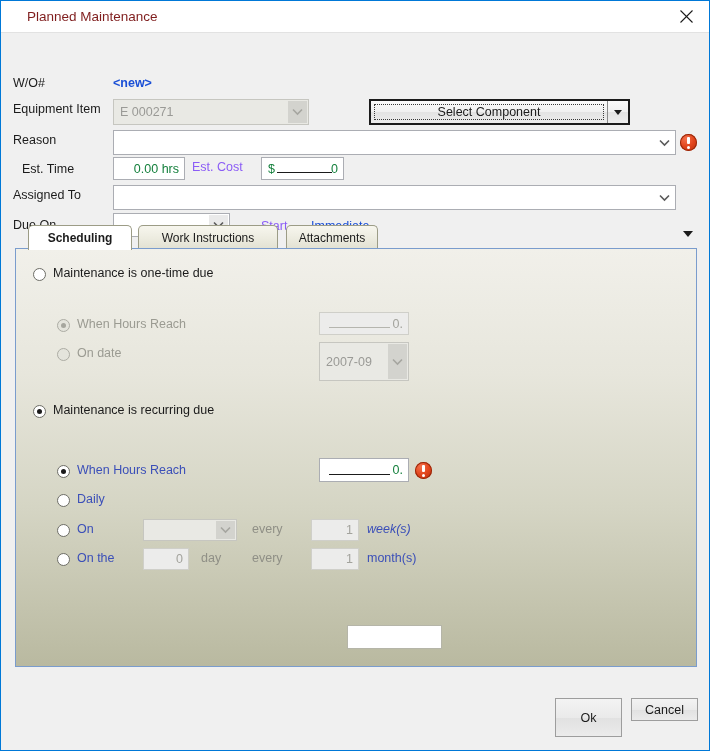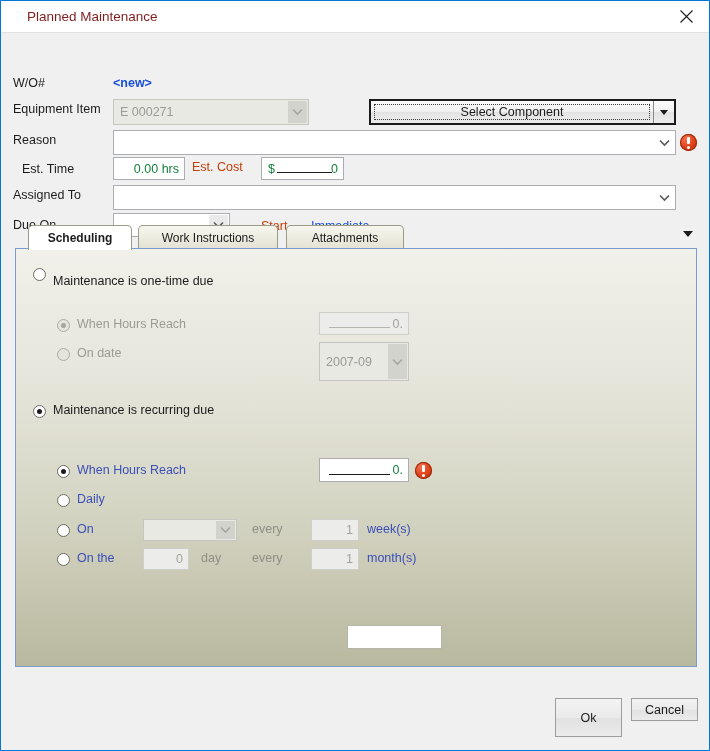--- a/index.html
+++ b/index.html
@@ -42,21 +42,21 @@
     position:absolute;left:1px;top:32px;width:707px;height:182px;
     background:#f0f0f0;
   }
   .lbl{
     position:absolute;font-size:12.5px;color:#1b1b1b;white-space:nowrap;
   }
   .lnk{
     position:absolute;font-size:12.5px;color:#1a4fd6;font-weight:bold;white-space:nowrap;
     cursor:default;
   }
-  .txt-static{position:absolute;font-size:12.5px;color:#c2410c;white-space:nowrap;}
+  .txt-static{position:absolute;font-size:12.5px;color:#8b5cf6;white-space:nowrap;}
 
   
   .combo{
     position:absolute;box-sizing:border-box;
     background:#ffffff;border:1px solid #abadb3;
   }
   .combo.disabled{background:#e9e9e4;border-color:#c6c6c0;}
   .combo .val{
     position:absolute;left:6px;top:50%;transform:translateY(-50%);
     font-size:12.5px;color:#111;white-space:nowrap;
@@ -212,21 +212,21 @@
     <div class="lbl" style="left:11px;top:69px;">Equipment Item</div>
     <div class="combo disabled" style="left:111px;top:66px;width:196px;height:26px;">
       <div class="val">E 000271</div>
       <div class="arrow">
         <svg class="chev" width="11" height="8" viewBox="0 0 11 8">
           <polyline points="1,1.5 5.5,6 10,1.5" fill="none" stroke="#a6a6a0" stroke-width="1.6"></polyline>
         </svg>
       </div>
     </div>
 
-    <div class="splitbtn" style="left:367px;top:66px;width:307px;height:26px;">
+    <div class="splitbtn" style="left:367px;top:66px;width:261px;height:26px;">
       <div class="main">
         <div class="focusrect"></div>
         <span>Select Component</span>
       </div>
       <div class="drop">
         <div class="tri-down"></div>
       </div>
     </div>
 
     <div class="lbl" style="left:11px;top:100px;">Reason</div>
@@ -274,31 +274,31 @@
     <div class="lnk" style="left:309px;top:186px;font-weight:normal;">Immediate</div>
   </div>
 
   <div class="tabstrip">
     <div class="tab active" style="left:13px;width:104px;">
       <span>Scheduling</span>
     </div>
     <div class="tab" style="left:123px;width:140px;">
       <span>Work Instructions</span>
     </div>
-    <div class="tab" style="left:271px;width:118px;">
+    <div class="tab" style="left:271px;width:92px;">
       <span>Attachments</span>
     </div>
     <div class="tabs-more"></div>
   </div>
 
   <div class="panel">
     <div class="panel-inner">
 
       <div class="radio" style="left:17px;top:19px;"></div>
-      <div class="rlbl" style="left:37px;top:17px;margin-top:8px;">Maintenance is one-time due</div>
+      <div class="rlbl" style="left:37px;top:17px;">Maintenance is one-time due</div>
 
       <div class="radio dis on" style="left:41px;top:70px;"></div>
       <div class="rlbl grey" style="left:61px;top:68px;">When Hours Reach</div>
       <div class="tbox disabled" style="left:303px;top:63px;width:90px;height:23px;">
         <div class="mask-line" style="left:9px;bottom:6px;width:61px;background:#b5b5ae;"></div>
         <div class="v right">0.</div>
       </div>
 
       <div class="radio dis" style="left:41px;top:99px;"></div>
       <div class="rlbl grey" style="left:61px;top:97px;">On date</div>
@@ -332,21 +332,21 @@
         <div class="arrow">
           <svg class="chev" width="11" height="8" viewBox="0 0 11 8">
             <polyline points="1,1.5 5.5,6 10,1.5" fill="none" stroke="#a6a6a0" stroke-width="1.6"></polyline>
           </svg>
         </div>
       </div>
       <div class="plain grey" style="left:236px;top:273px;">every</div>
       <div class="tbox disabled" style="left:295px;top:270px;width:48px;height:22px;">
         <div class="v right">1</div>
       </div>
-      <div class="plain blue" style="left:351px;top:273px;">week(s)</div>
+      <div class="plain blue" style="left:351px;top:273px;font-style:italic;">week(s)</div>
 
       <div class="radio" style="left:41px;top:304px;"></div>
       <div class="rlbl blue" style="left:61px;top:302px;">On the</div>
       <div class="tbox disabled" style="left:127px;top:299px;width:46px;height:22px;">
         <div class="v right">0</div>
       </div>
       <div class="plain grey" style="left:185px;top:302px;">day</div>
       <div class="plain grey" style="left:236px;top:302px;">every</div>
       <div class="tbox disabled" style="left:295px;top:299px;width:48px;height:22px;">
         <div class="v right">1</div>

